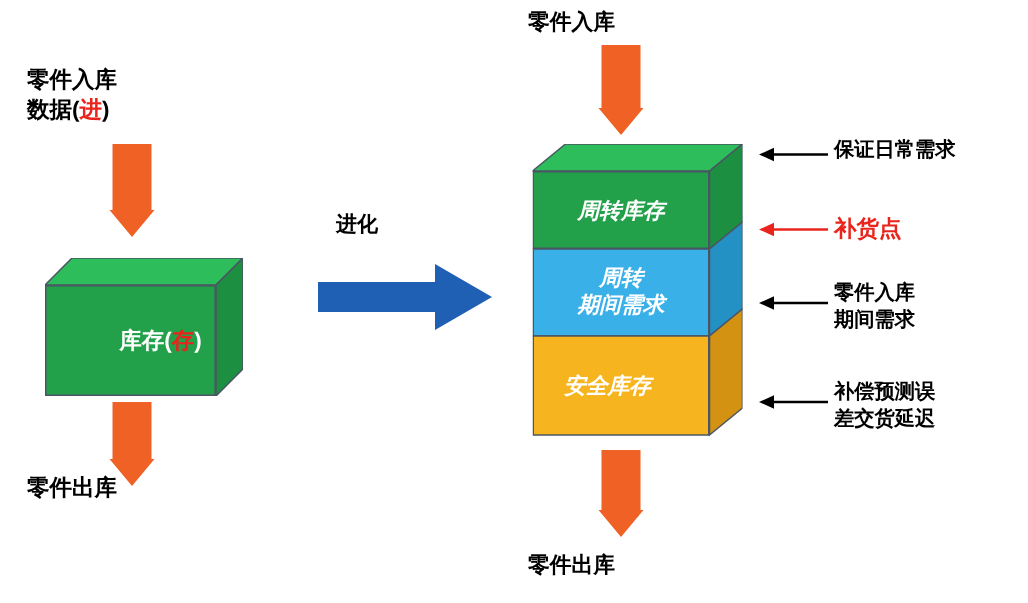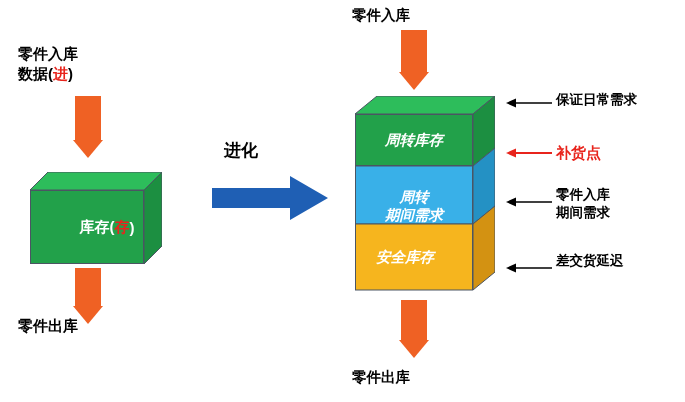--- a/index.html
+++ b/index.html
@@ -44,21 +44,21 @@
     border-right: 15px solid transparent;
     border-top: 18px solid #ef6124;
   }
 
   
   .box3d { position: absolute; }
 
   
   #evo-label {
     left: 224px; top: 140px;
-    font-size: 17px;
+    font-size: 14px;
     width: 70px;
   }
 
   
   .anno {
     font-size: 13.5px;
     font-weight: bold;
     color: #000;
     line-height: 1.35;
     white-space: nowrap;
@@ -128,21 +128,21 @@
 
     <polygon points="118,70 140,52 140,110 118,128" fill="#2491c4" stroke="#4b5563" stroke-width="1"></polygon>
     <rect x="0.5" y="70" width="117" height="58" fill="#39b0e8" stroke="#4b5563" stroke-width="1"></rect>
 
     <polygon points="118,128 140,110 140,176 118,194" fill="#d39212" stroke="#4b5563" stroke-width="1"></polygon>
     <rect x="0.5" y="128" width="117" height="66" fill="#f6b51e" stroke="#4b5563" stroke-width="1"></rect>
   </svg>
 
   <div style="position:absolute; left:0; top:18px; width:118px; height:52px; display:flex; align-items:center; justify-content:center; color:#fff; font-weight:bold; font-size:14.5px;">周转库存</div>
 
-  <div style="position:absolute; left:0; top:70px; width:118px; height:58px; display:flex; flex-direction:column; align-items:center; justify-content:flex-end; color:#fff; font-weight:bold; font-size:14.5px; line-height:1.25;">
+  <div style="position:absolute; left:0; top:70px; width:118px; height:58px; display:flex; flex-direction:column; align-items:center; justify-content:center; color:#fff; font-weight:bold; font-size:14.5px; line-height:1.25;">
     <span>周转</span>
     <span>期间需求</span>
   </div>
 
   <div style="position:absolute; left:0; top:128px; width:100px; height:66px; display:flex; align-items:center; justify-content:center; color:#fff; font-weight:bold; font-size:14.5px;">安全库存</div>
 </div>
 
 <div class="abs" id="right-arrow-bottom" style="left:389px; top:300px; width:50px; height:62px;">
   <div class="arrow-shaft" style="left:12px; top:0; width:26px; height:40px;"></div>
   <div class="arrow-head" style="left:10px; top:40px;"></div>
@@ -181,14 +181,15 @@
   <div>期间需求</div>
 </div>
 
 <div class="abs" style="left:506px; top:260px; width:48px; height:16px;">
   <svg width="48" height="16">
     <line x1="46" y1="8" x2="8" y2="8" stroke="#000" stroke-width="1.6"></line>
     <polygon points="0,8 10,3.5 10,12.5" fill="#000"></polygon>
   </svg>
 </div>
 <div class="abs anno" style="left:556px; top:252px;">
+  <div>补偿预测误</div>
   <div>差交货延迟</div>
 </div>
 
 </body></html>

